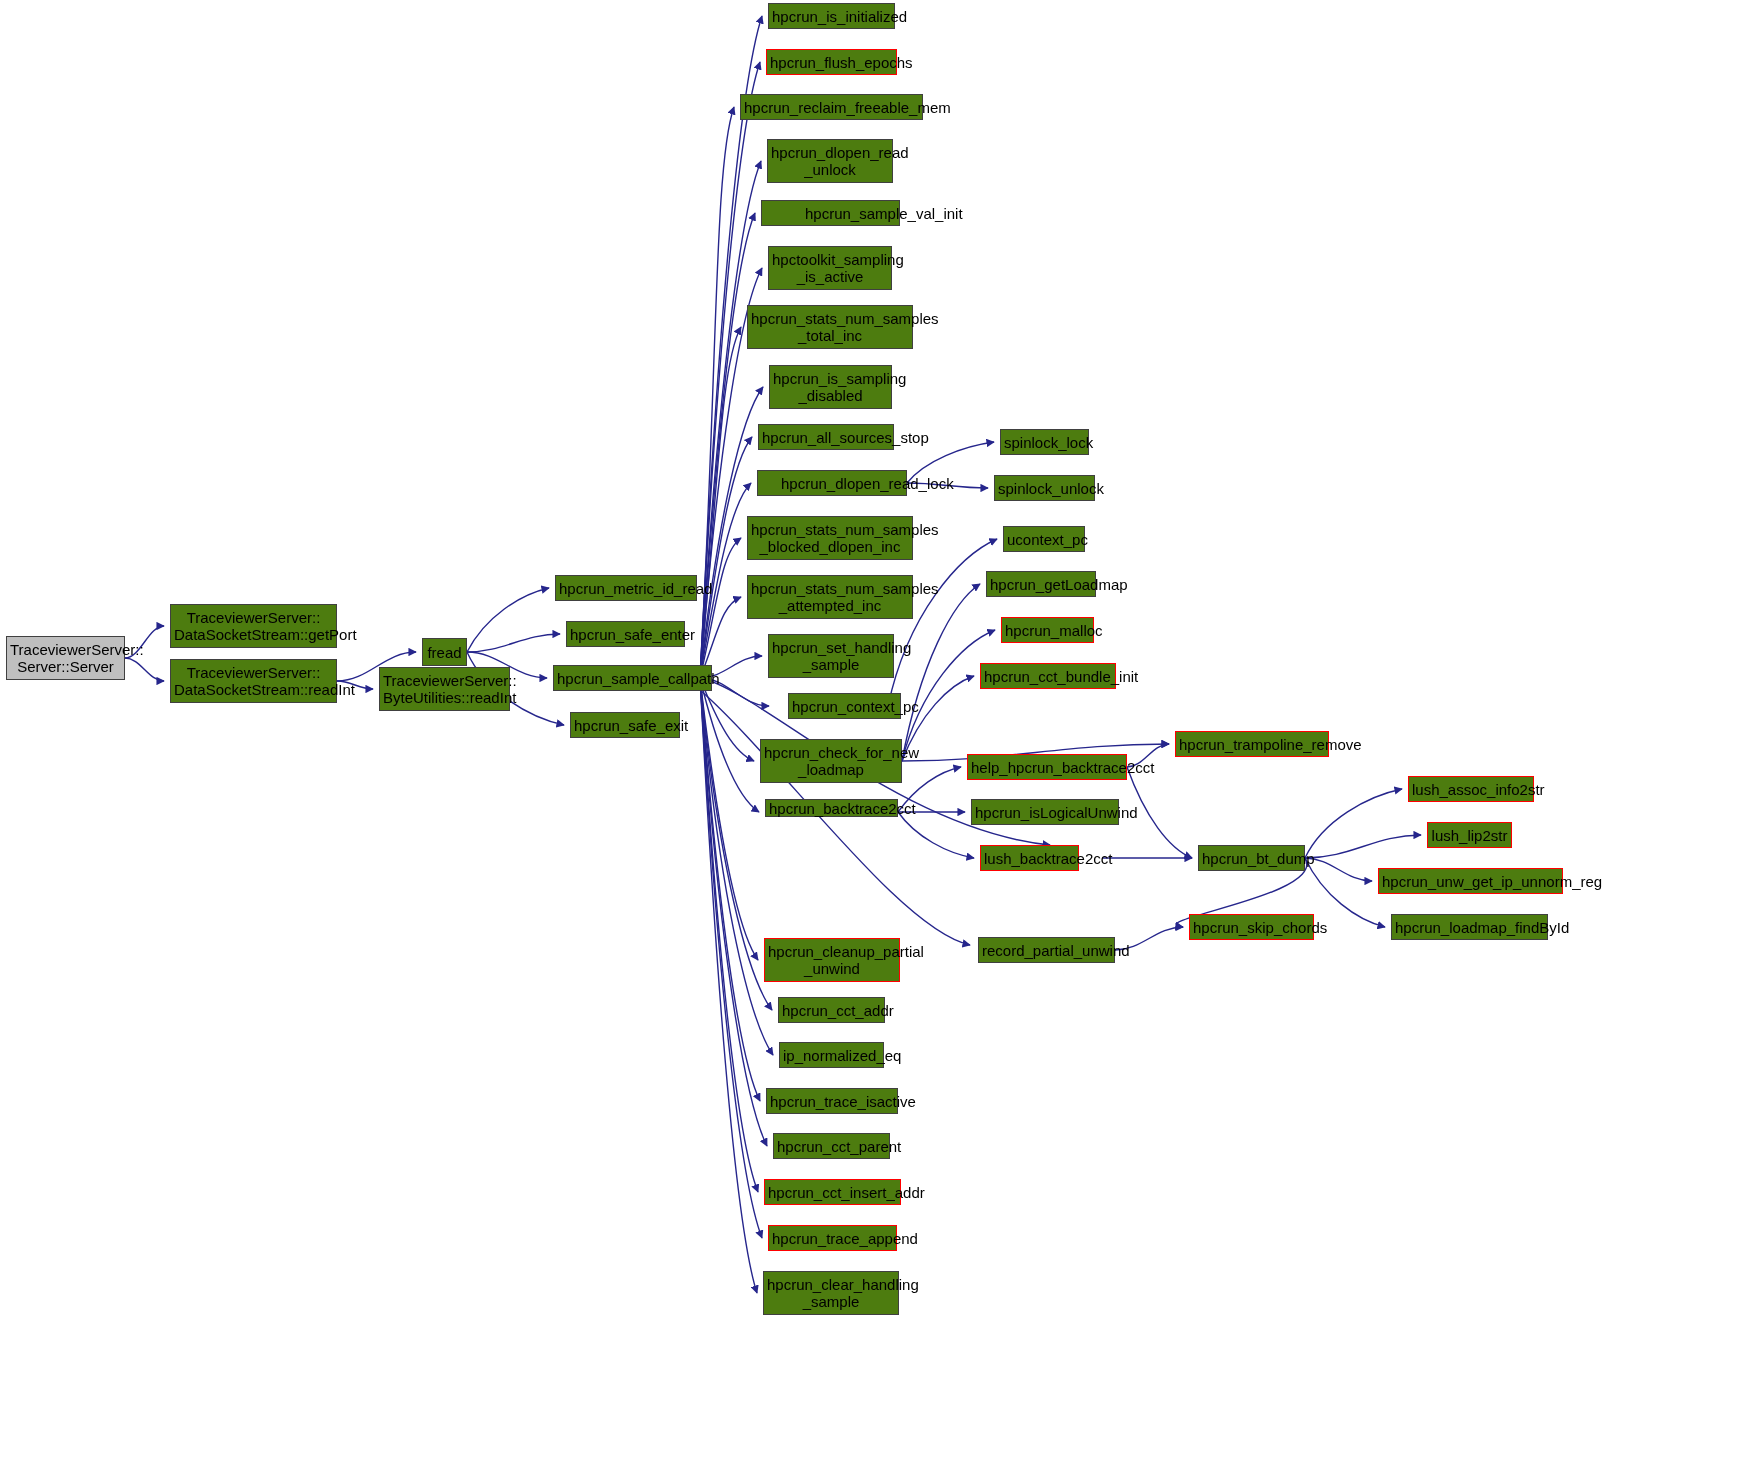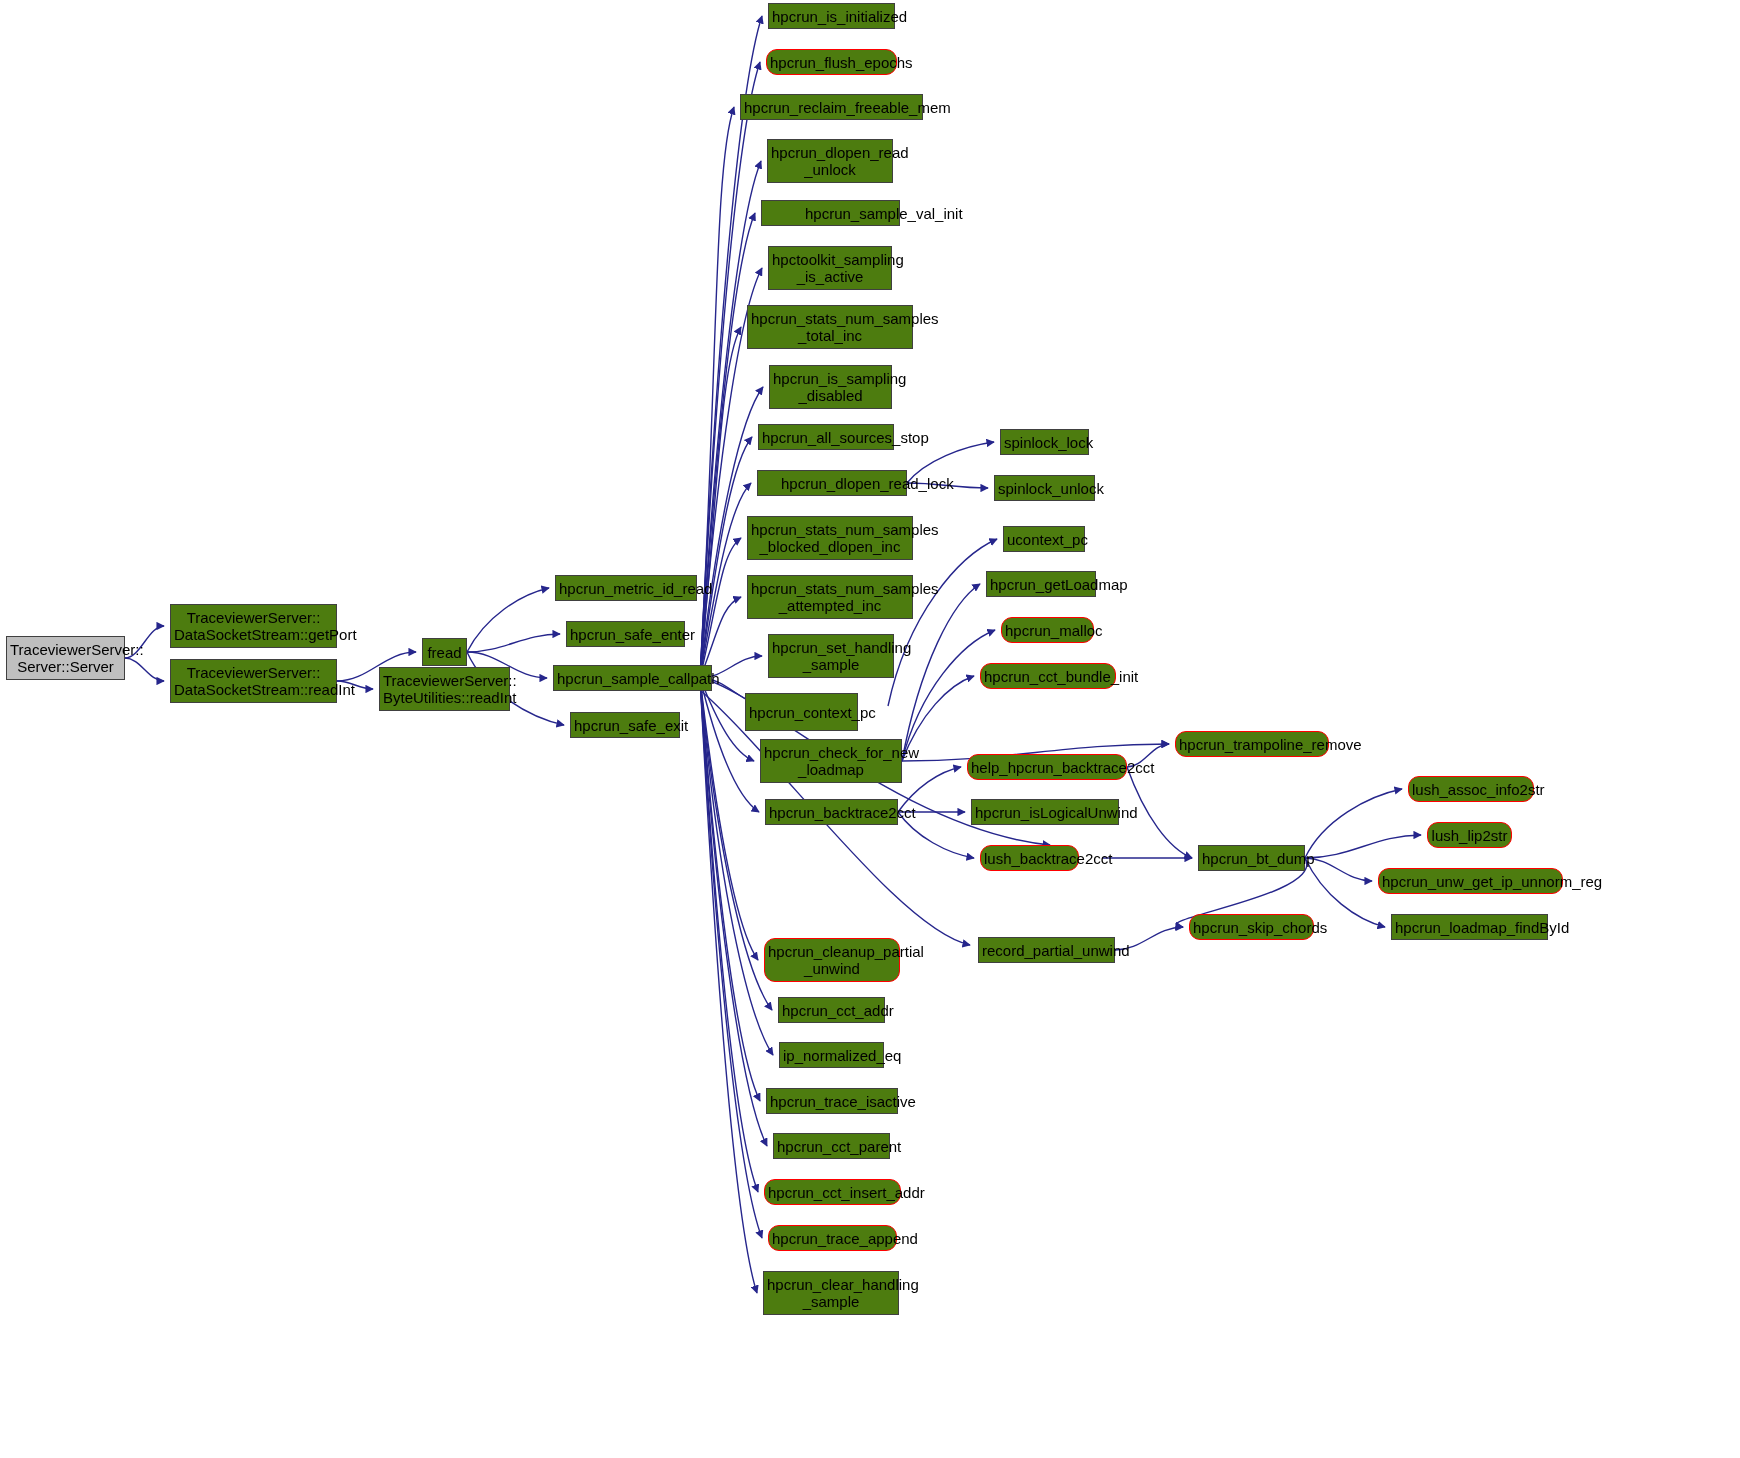--- a/index.html
+++ b/index.html
@@ -35,21 +35,20 @@
     font-size: 15px;
     line-height: 17px;
     color: #000000;
     white-space: pre-line;
     letter-spacing: 0px;
     z-index: 2;
     cursor: pointer;
   }
   .node.red {
     border-color: #ff0000;
-    border-radius: 11px;
   }
   .node.root {
     background: #bfbfbf;
     border-color: #404040;
   }
   .node .lbl {
     display: block;
     width: 100%;
     padding: 0 3px;
     box-sizing: border-box;
@@ -148,24 +147,24 @@
       <div class="node" style="left: 769px; top: 365px; width: 123px; height: 44px;"><span class="lbl">hpcrun_is_sampling
 _disabled</span></div>
       <div class="node" style="left: 758px; top: 424px; width: 136px; height: 26px;"><span class="lbl">hpcrun_all_sources_stop</span></div>
       <div class="node" style="left: 757px; top: 470px; width: 150px; height: 26px; padding-left: 20px;"><span class="lbl">hpcrun_dlopen_read_lock</span></div>
       <div class="node" style="left: 747px; top: 516px; width: 166px; height: 44px;"><span class="lbl">hpcrun_stats_num_samples
 _blocked_dlopen_inc</span></div>
       <div class="node" style="left: 747px; top: 575px; width: 166px; height: 44px;"><span class="lbl">hpcrun_stats_num_samples
 _attempted_inc</span></div>
       <div class="node" style="left: 768px; top: 634px; width: 126px; height: 44px;"><span class="lbl">hpcrun_set_handling
 _sample</span></div>
-      <div class="node" style="left: 745px; top: 693px; width: 113px; height: 38px;"><span class="lbl">hpcrun_context_pc</span></div>
+      <div class="node" style="left: 788px; top: 693px; width: 113px; height: 26px;"><span class="lbl">hpcrun_context_pc</span></div>
       <div class="node" style="left: 760px; top: 739px; width: 142px; height: 44px;"><span class="lbl">hpcrun_check_for_new
 _loadmap</span></div>
-      <div class="node" style="left: 765px; top: 799px; width: 133px; height: 26px;"><span class="lbl">hpcrun_backtrace2cct</span></div>
+      <div class="node" style="left: 765px; top: 799px; width: 133px; height: 18px;"><span class="lbl">hpcrun_backtrace2cct</span></div>
       <div class="node red" style="left: 764px; top: 938px; width: 136px; height: 44px;"><span class="lbl">hpcrun_cleanup_partial
 _unwind</span></div>
       <div class="node" style="left: 778px; top: 997px; width: 107px; height: 26px;"><span class="lbl">hpcrun_cct_addr</span></div>
       <div class="node" style="left: 779px; top: 1042px; width: 105px; height: 26px;"><span class="lbl">ip_normalized_eq</span></div>
       <div class="node" style="left: 766px; top: 1088px; width: 132px; height: 26px;"><span class="lbl">hpcrun_trace_isactive</span></div>
       <div class="node" style="left: 773px; top: 1133px; width: 117px; height: 26px;"><span class="lbl">hpcrun_cct_parent</span></div>
       <div class="node red" style="left: 764px; top: 1179px; width: 137px; height: 26px;"><span class="lbl">hpcrun_cct_insert_addr</span></div>
       <div class="node red" style="left: 768px; top: 1225px; width: 129px; height: 26px;"><span class="lbl">hpcrun_trace_append</span></div>
       <div class="node" style="left: 763px; top: 1271px; width: 136px; height: 44px;"><span class="lbl">hpcrun_clear_handling
 _sample</span></div>

